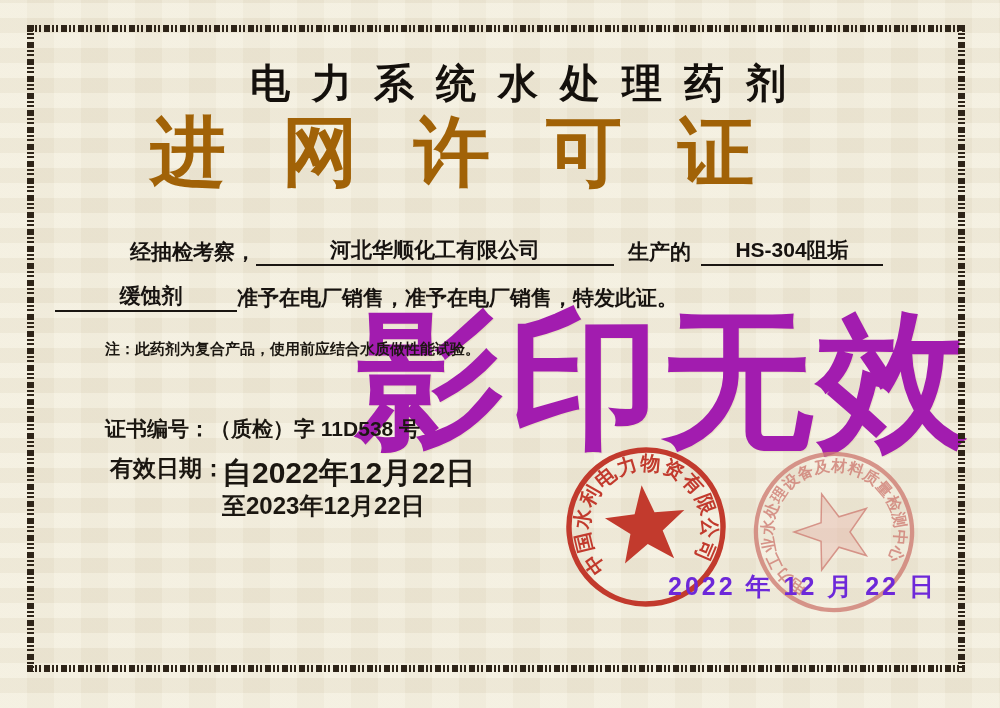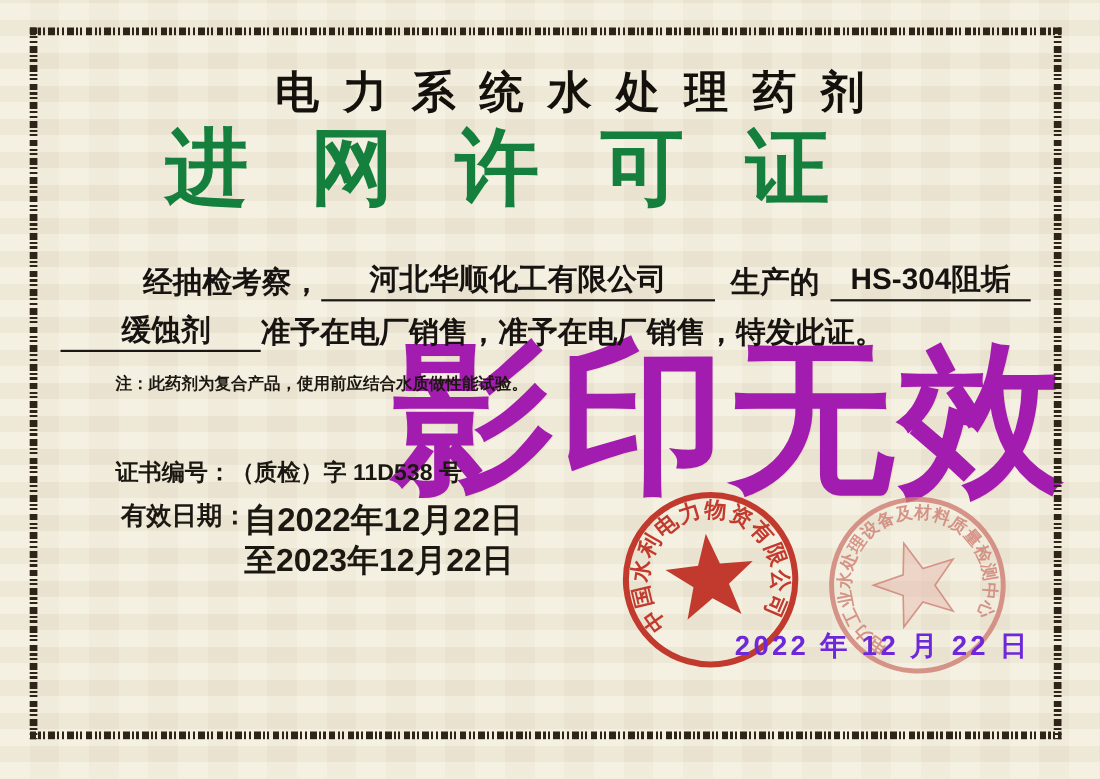--- a/index.html
+++ b/index.html
@@ -50,38 +50,38 @@
   }
 
   .subtitle{
     position:absolute; z-index:3; left:0; top:56px; width:1000px;
     text-align:center; font-size:40px; font-weight:800;
     letter-spacing:22px; text-indent:22px; color:#14100c;padding-left:36px;
   }
   .main-title{
     position:absolute; z-index:3; left:0; top:102px; width:904px;
     text-align:center; font-size:76px; font-weight:900;
-    letter-spacing:56px; text-indent:56px; color:#15803d;
+    letter-spacing:56px; text-indent:56px; color:#a16207;
   }
 
-  .body-line{ position:absolute; z-index:3; font-size:27px; font-weight:600; white-space:nowrap; color:#171310; }
+  .body-line{ position:absolute; z-index:3; font-size:21px; font-weight:600; white-space:nowrap; color:#171310; }
   .line1{ left:130px; top:236px; }
   .line2{ left:55px;  top:282px; }
   .u{ display:inline-block; border-bottom:2px solid #1a1612; vertical-align:bottom; }
   .u-company{ width:358px; text-align:center; }
   .u-product1{ width:182px; text-align:center; margin-left:10px; }
   .u-product2{ width:182px; text-align:center; padding-left:10px; }
   .mid-gap{ margin-left:14px; }
 
   .note-line{ position:absolute; z-index:3; left:105px; top:340px; font-size:15px; font-weight:600; }
   .certno-line{ position:absolute; z-index:3; left:105px; top:415px; font-size:21px; font-weight:600; }
 
   .validity-label{ position:absolute; z-index:3; left:110px; top:453px; font-size:23px; font-weight:700;text-align:right; }
   .validity-from { position:absolute; z-index:3; left:222px; top:453px; font-size:30px; font-weight:600; }
-  .validity-to   { position:absolute; z-index:3; left:222px; top:490px; font-size:29px; font-weight:600; }
+  .validity-to   { position:absolute; z-index:3; left:222px; top:490px; font-size:24px; font-weight:600; }
 
   .stamp{ position:absolute; pointer-events:none; }
   .stamp-left { left:562px; top:443px; z-index:4; }
   .stamp-right{ left:748px; top:446px; z-index:3; opacity:.8; }
 
   .issue-date{
     position:absolute; z-index:5; left:668px; top:570px;
     font-size:25px; font-weight:700; letter-spacing:3px; color:#6d28d9;
     white-space:nowrap;
   }

